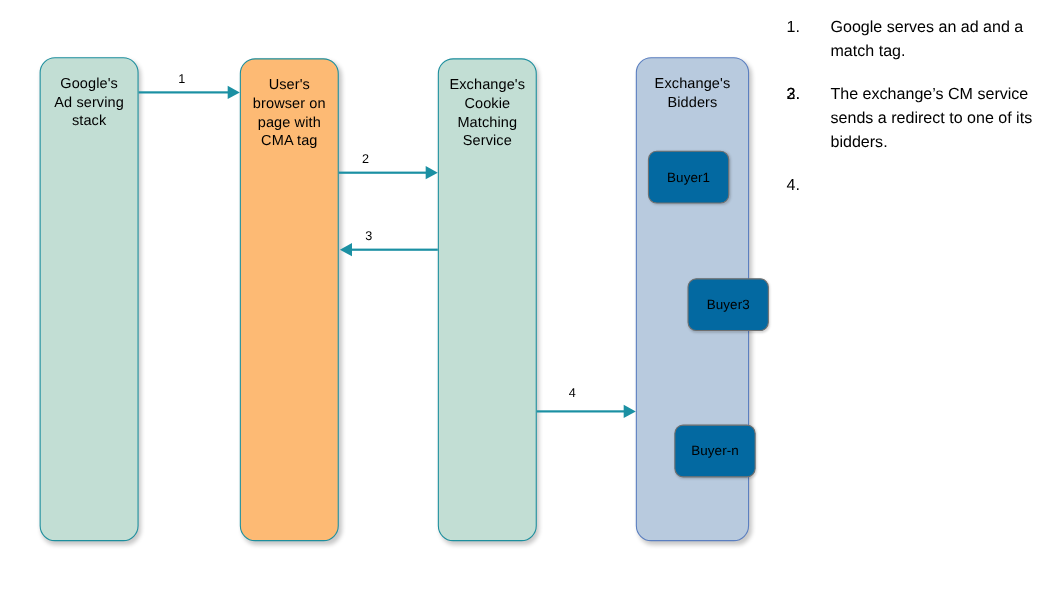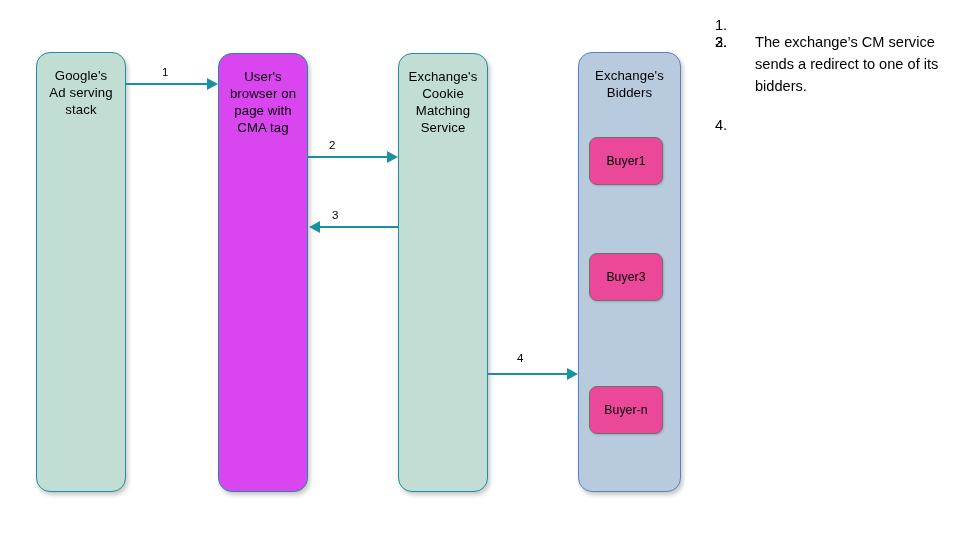--- a/index.html
+++ b/index.html
@@ -32,41 +32,41 @@
     font-size: 13.2px;
     line-height: 17px;
     letter-spacing: 0.1px;
     padding-top: 14px;
   }
   .lane.green {
     background: #c2ded4;
     border: 1.2px solid #1e8f9e;
   }
   .lane.blue {
-    background: #d946ef;
+    background: #fdba74;
     border: 1.2px solid #1e8f9e;
     text-align: center;
   }
   .lane.blue-b {
     background: #b8cade;
     border: 1.2px solid #5b7fc0;
   }
   .lane-title {
     display: block;
     padding: 0 6px;
     white-space: pre-line;
   }
 
   
   .buyer {
     position: absolute;
     left: 10px;
     width: 74px;
     height: 48px;
-    background: #ec4899;
+    background: #0369a1;
     border: 1px solid #6f6f6f;
     border-radius: 8px;
     box-sizing: border-box;
     display: flex;
     align-items: center;
     justify-content: center;
     font-size: 12.2px;
     color: #000;
     box-shadow: 1px 1px 2px rgba(0,0,0,0.16);
   }
@@ -141,24 +141,24 @@
 Service</span>
   </div>
 
   <div class="lane blue-b" style="left:562px; top:52px; width:103px; height:440px;">
     <span class="lane-title">Exchange's
 Bidders</span>
 
     <div class="buyer" style="top:84px;">
       <span>Buyer1</span>
     </div>
-    <div class="buyer" style="top:200px;">
+    <div class="buyer" style="top:200px;margin-left:36px;">
       <span>Buyer3</span>
     </div>
-    <div class="buyer" style="top:333px;">
+    <div class="buyer" style="top:333px;margin-left:24px;">
       <span>Buyer-n</span>
     </div>
   </div>
 
   <div class="conn">
     <div class="conn-line" style="left:110px; top:83px; width:82px;"></div>
     <div class="arrow-head right" style="left:191px; top:78px;"></div>
     <div class="conn-label" style="left:146px; top:66px;">1</div>
   </div>
 
@@ -178,20 +178,21 @@
     <div class="conn-line" style="left:472px; top:373px; width:80px;"></div>
     <div class="arrow-head right" style="left:551px; top:368px;"></div>
     <div class="conn-label" style="left:501px; top:352px;">4</div>
   </div>
 
 </div>
 
 <div id="steps">
   <div class="step">
     <span class="step-num">1.</span>
+    <span>Google serves an ad and a match tag.</span>
   </div>
   <div class="step">
     <span class="step-num">2.</span>
   </div>
   <div class="step">
     <span class="step-num">3.</span>
     <span>The exchange’s CM service sends a redirect to one of its bidders.</span>
   </div>
   <div class="step">
     <span class="step-num">4.</span>

